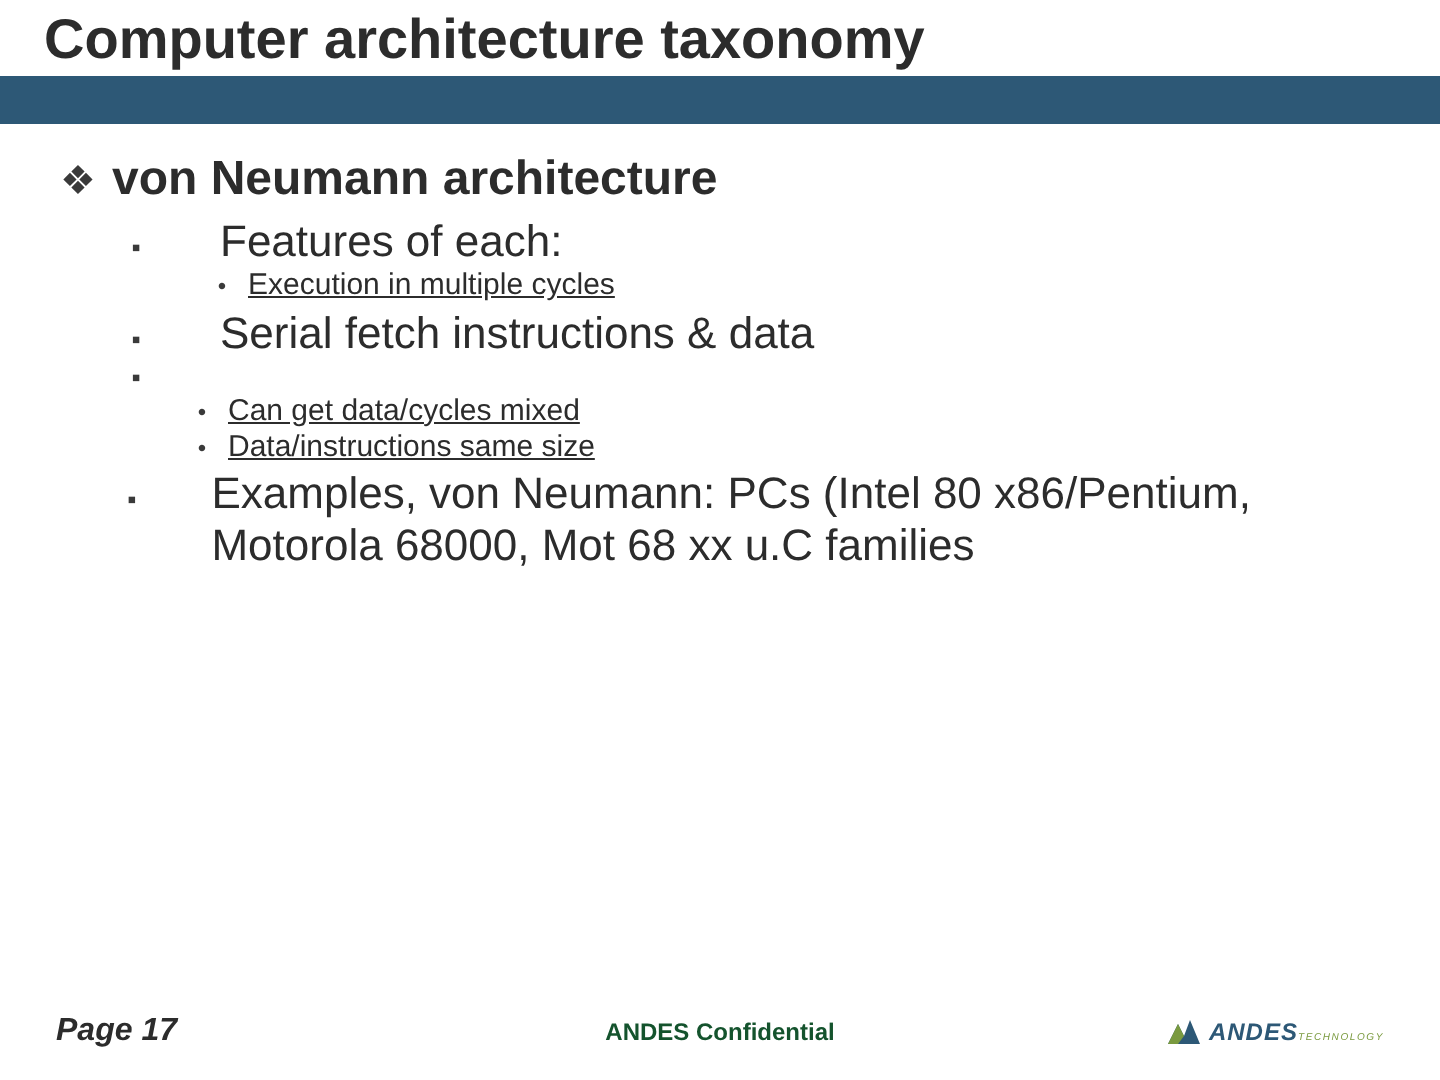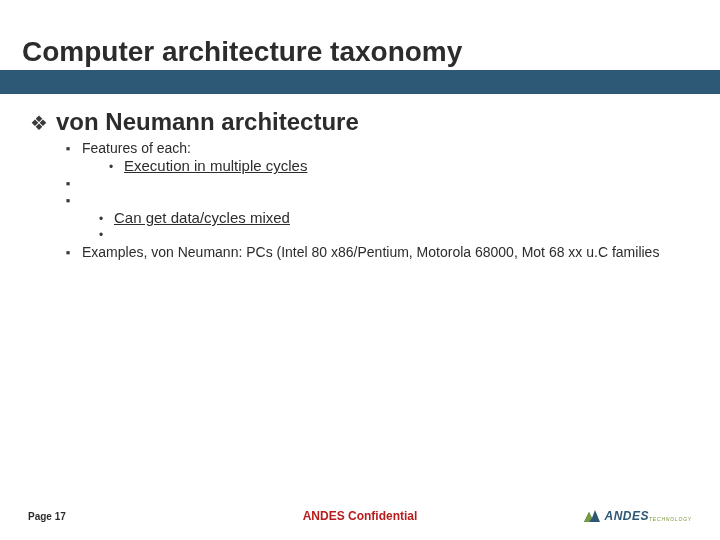--- a/index.html
+++ b/index.html
@@ -9,21 +9,20 @@
     font-family: Arial, Helvetica, sans-serif;
     background: #fff;
     color: #2c2c2c;
     position: relative;
     overflow: hidden;
   }
   .title-area {
     position: relative;
     height: 68px;
     background: #fff;
-    margin-top: 32px;
   }
   .title-text {
     position: absolute;
     left: 22px;
     top: 4px;
     font-size: 28px;
     font-weight: bold;
     color: #2c2c2c;
   }
   .header-band {
@@ -60,22 +59,23 @@
     padding-left: 32px;
     margin-top: 2px;
   }
   .h2-bullet {
     font-size: 13px;
     width: 12px;
     text-align: center;
     color: #3a3a3a;
   }
   .h2-text {
-    font-size: 14px;
+    font-size: 22px;
     line-height: 1.15;
+    margin-left: 28px;
   }
   .h3-row {
     display: flex;
     align-items: baseline;
     gap: 8px;
     padding-left: 66px;
     margin-top: 1px;
   }
   .h3-bullet {
     font-size: 12px;
@@ -91,31 +91,32 @@
   .indent-extra { padding-left: 76px; }
   .footer {
     position: absolute;
     left: 0; right: 0; bottom: 0;
     height: 40px;
     display: flex;
     align-items: center;
     padding: 0 28px 8px 28px;
   }
   .page-no {
-    font-size: 10px;
-    font-weight: bold;
-    color: #2c2c2c;
+    font-size: 16px;
+    font-weight: bold;
+    color: #2c2c2c;
+    font-style: italic;
   }
   .conf {
     position: absolute;
     left: 50%;
     transform: translateX(-50%);
     font-size: 12px;
     font-weight: bold;
-    color: #b91c1c;
+    color: #14532d;
   }
   .logo-wrap {
     margin-left: auto;
     display: flex;
     align-items: center;
     gap: 2px;
   }
   .logo-mark {
     width: 20px; height: 20px;
     position: relative;
@@ -160,33 +161,35 @@
     <span class="h2-text">Features of each:</span>
   </div>
 
   <div class="h3-row indent-extra">
     <span class="h3-bullet">•</span>
     <span class="h3-text">Execution in multiple cycles</span>
   </div>
 
   <div class="h2-row">
     <span class="h2-bullet">▪</span>
+    <span class="h2-text">Serial fetch instructions &amp; data</span>
   </div>
 
   <div class="h2-row">
     <span class="h2-bullet">▪</span>
   </div>
 
   <div class="h3-row">
     <span class="h3-bullet">•</span>
     <span class="h3-text">Can get data/cycles mixed</span>
   </div>
 
   <div class="h3-row">
     <span class="h3-bullet">•</span>
+    <span class="h3-text">Data/instructions same size</span>
   </div>
 
   <div class="h2-row">
     <span class="h2-bullet">▪</span>
     <span class="h2-text">Examples, von Neumann: PCs (Intel 80 x86/Pentium, Motorola 68000, Mot 68 xx u.C families</span>
   </div>
 
 </div>
 
 <div class="footer">

